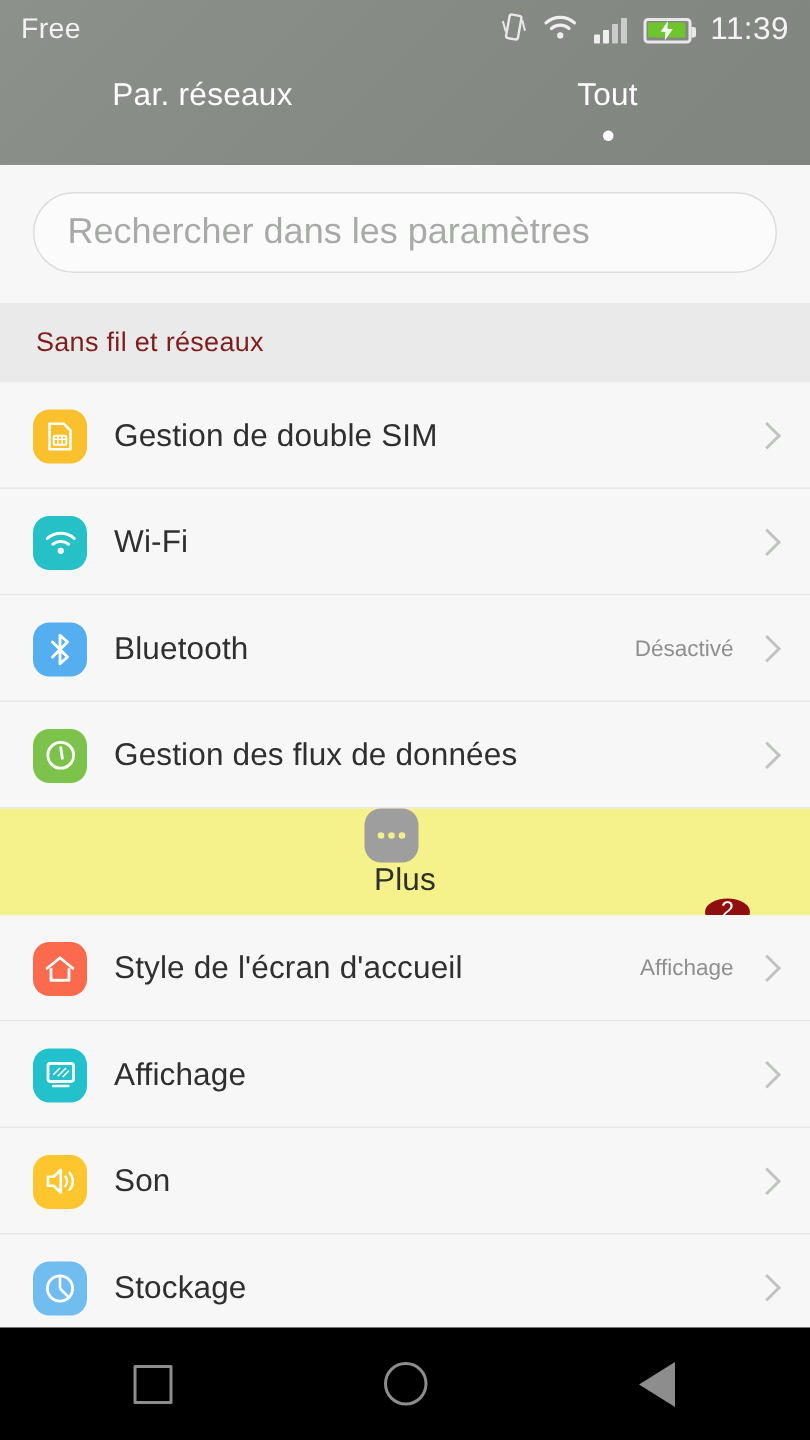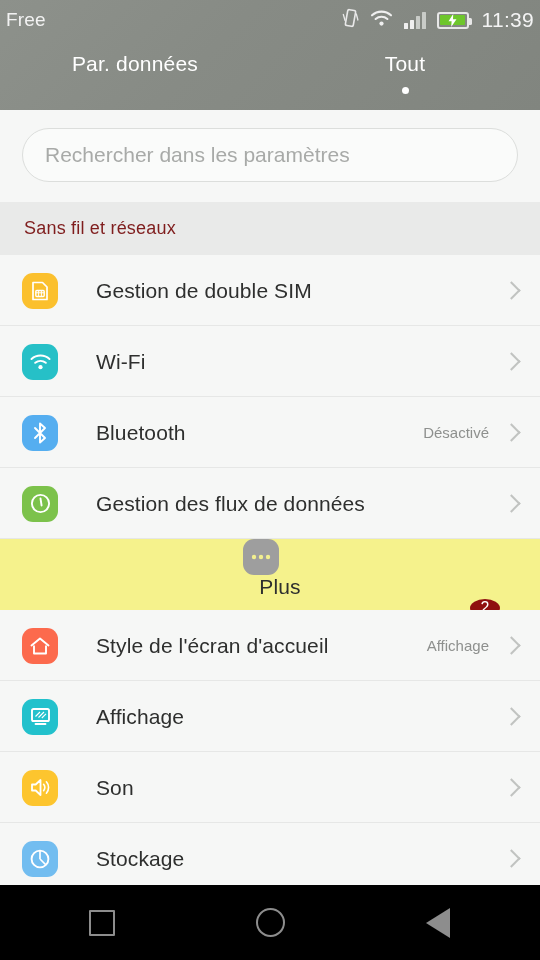--- a/index.html
+++ b/index.html
@@ -12,21 +12,21 @@
   #screen { position:relative; width:540px; height:960px; overflow:hidden; }
 
   
   .header {
     height:110px;
     background:linear-gradient(135deg,#8d918b 0%,#878b85 40%,#81857f 100%);
     position:relative;
   }
   .statusbar {
     height:40px; display:flex; align-items:center;
-    padding:0 6px; color:#ffffff;
+    padding:0 14px; color:#ffffff;
   }
   .carrier { font-size:19px; letter-spacing:.2px; color:#f2f2f2; }
   .status-right { margin-left:auto; display:flex; align-items:center; gap:11px; }
   .sb-icon { display:block; }
   .clock { font-size:21px; color:#f4f4f4; letter-spacing:.3px; margin-left:2px; }
 
   
   .bars { display:flex; align-items:flex-end; gap:2px; height:17px; }
   .bars i { width:4px; background:#c9ccc8; display:block; border-radius:.5px; }
   .bars i.on { background:#efefef; }
@@ -52,21 +52,21 @@
   .tab .dot.hidden { visibility:hidden; }
 
   
   .search-wrap { background:#f6f7f6; padding:18px 22px 20px; }
   .search-box {
     height:54px; border:1px solid #dcdedc; border-radius:28px;
     background:#fafbfa; display:flex; align-items:center; padding:0 22px;
   }
   .search-box input {
     border:none; outline:none; background:transparent; width:100%;
-    font-size:21px; font-family:"Liberation Sans", sans-serif; color:#4c1d95;
+    font-size:24px; font-family:"Liberation Sans", sans-serif; color:#4c1d95;
   }
   .search-box input::placeholder { color:#a8aaa8; }
 
   
   .list { background:#f6f7f6; }
   .section-head {
     background:#e9eae9; height:53px; display:flex; align-items:center;
     padding-left:24px; font-size:18px; color:#7f1d1d; letter-spacing:.2px;
   }
   .row {
@@ -77,21 +77,21 @@
     content:""; position:absolute; left:0; right:0; bottom:0; height:1px;
     background:#e6e7e6;
   }
   .row.highlight { background:#f5f28c;flex-direction:column; }
   .row.highlight:after { background:transparent; }
   .row.highlight .icon-tile { background:#9e9e9e !important; }
   .icon-tile {
     width:36px; height:36px; border-radius:11px; flex:0 0 36px;
     display:flex; align-items:center; justify-content:center; margin-right:18px;
   }
-  .row-label { font-size:21px; color:#2e2f2e; letter-spacing:.1px;margin-left:20px; }
+  .row-label { font-size:21px; color:#2e2f2e; letter-spacing:.1px; }
   .row-value { margin-left:auto; font-size:15px; color:#8e908e; margin-right:16px;text-align:center; }
   .badge {
     margin-left:auto; width:30px; height:30px; border-radius:50%;
     background:#8f0f0f; color:#fff; font-size:16px;
     display:flex; align-items:center; justify-content:center; margin-right:18px;
   }
   .chev { width:13px; height:13px; border-right:2.4px solid #c1c3c1;
           border-bottom:2.4px solid #c1c3c1; transform:rotate(-45deg);
           flex:0 0 auto; }
   .row-spacer { margin-left:auto; }
@@ -156,21 +156,21 @@
             </svg>
           </span>
         </span>
 
         <span class="clock">11:39</span>
       </div>
     </div>
 
     <div class="tabs">
       <div class="tab">
-        <span class="lbl">Par. données</span>
+        <span class="lbl">Par. réseaux</span>
         <div class="dot hidden"></div>
       </div>
       <div class="tab">
         <span class="lbl">Tout</span>
         <div class="dot"></div>
       </div>
     </div>
   </div>
 
   <div class="search-wrap">

